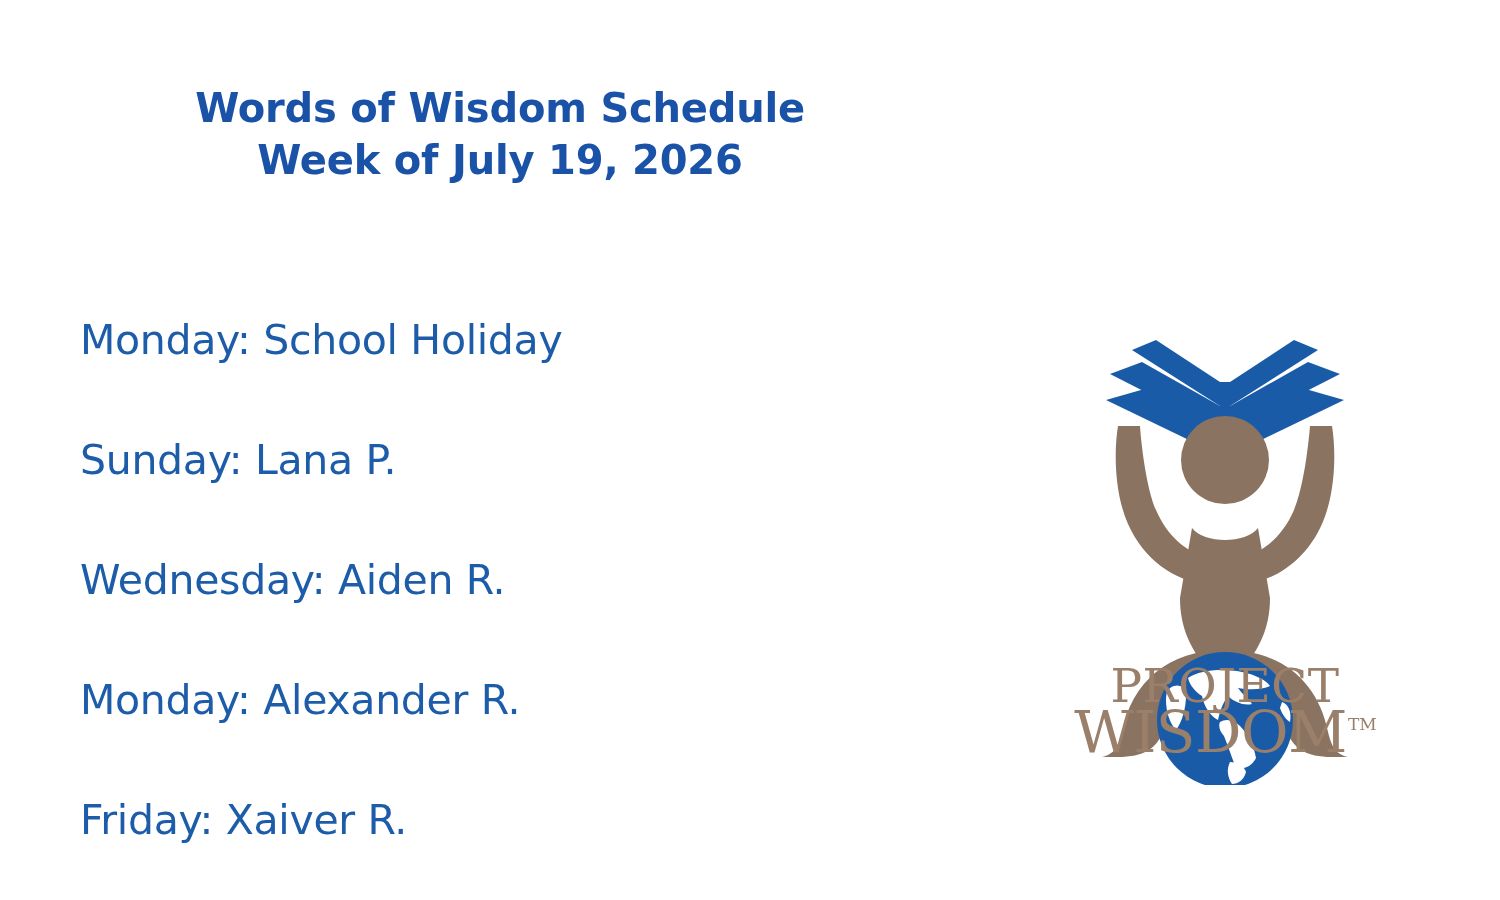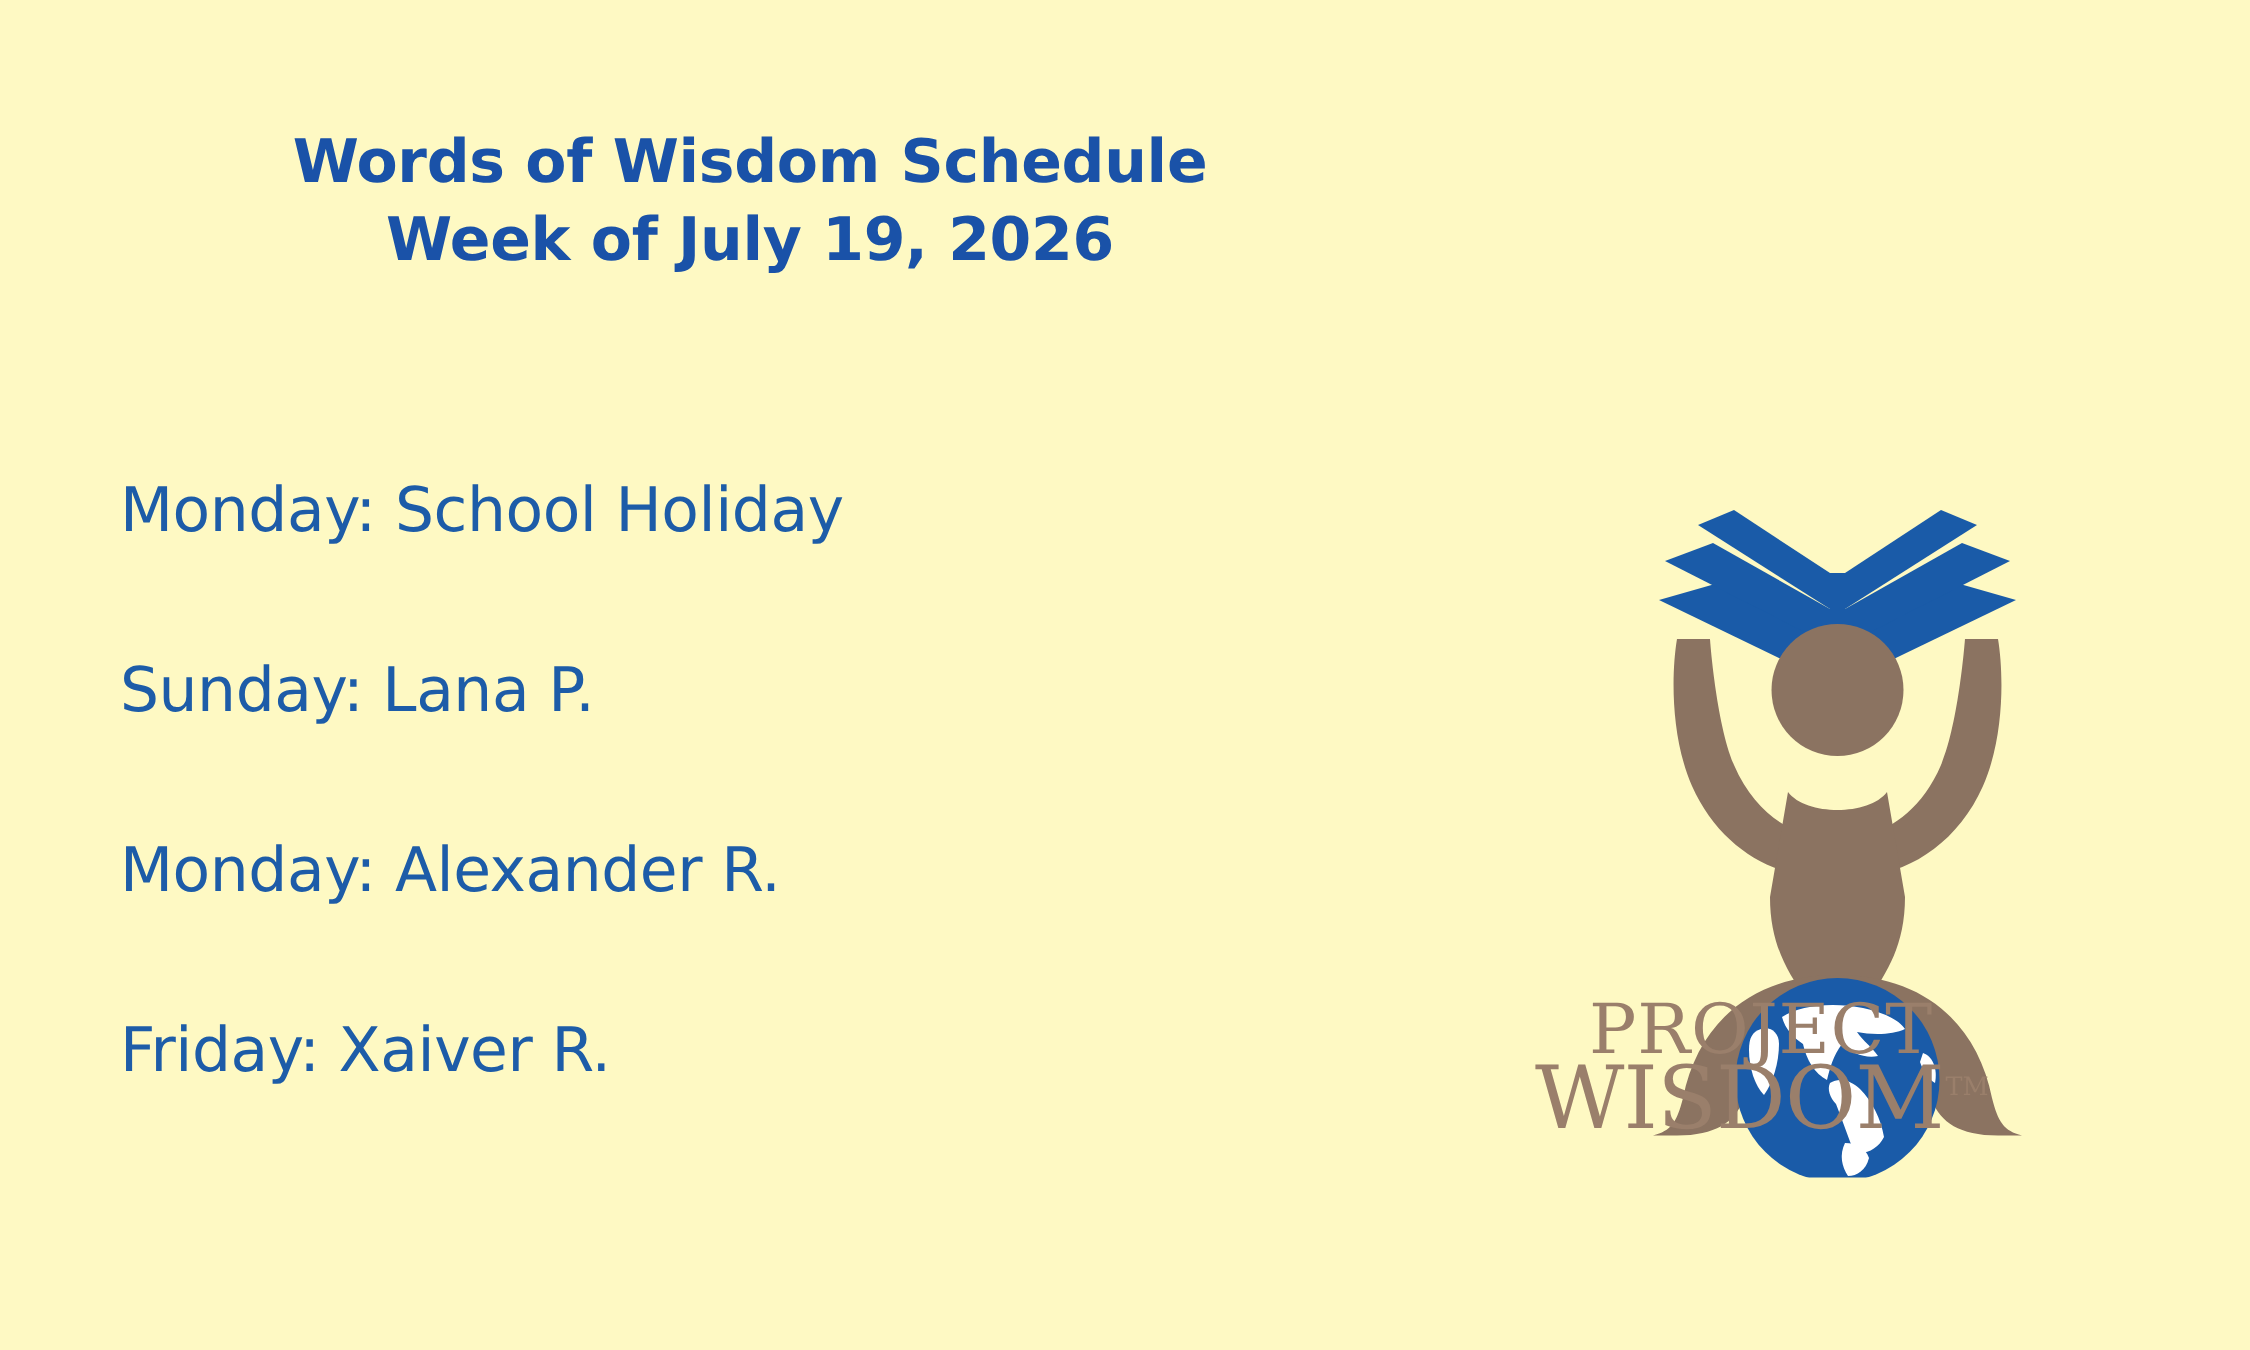--- a/index.html
+++ b/index.html
@@ -12,21 +12,21 @@
     height: 900px;
     overflow: hidden;
     background: #a5c2e2;
     font-family: "DejaVu Sans", sans-serif;
   }
 
   #slide {
     position: relative;
     width: 1500px;
     height: 900px;
-    background: #fef9c3;
+    background: #ffffff;
   }
 
   
   .heading {
     position: absolute;
     left: 150px;
     top: 82px;
     width: 700px;
     text-align: center;
     color: #1a52a8;
@@ -67,21 +67,21 @@
     position: absolute;
     left: 1070px;
     top: 330px;
     width: 310px;
     height: 455px;
   }
   .logo svg { display: block; width: 310px; height: 455px; }
 
   .logo-wordmark {
     position: absolute;
-    left: 1019px;
+    left: 1070px;
     top: 663px;
     width: 310px;
     height: 115px;
     color: #9a7f6b;
     font-family: "DejaVu Serif", serif;
     text-align: center;
     line-height: 1;
     pointer-events: none;
   }
   .wm-line {
@@ -124,20 +124,24 @@
   </div>
 
   <div class="schedule">
     <div class="sched-row">
       <span class="day">Monday:</span> 
       <span class="who">School Holiday</span>
     </div>
     <div class="sched-row">
       <span class="day">Sunday:</span> 
       <span class="who">Lana P.</span>
+    </div>
+    <div class="sched-row">
+      <span class="day">Wednesday:</span> 
+      <span class="who">Aiden R.</span>
     </div>
     <div class="sched-row">
       <span class="day">Monday:</span> 
       <span class="who">Alexander R.</span>
     </div>
     <div class="sched-row">
       <span class="day">Friday:</span> 
       <span class="who">Xaiver R.</span>
     </div>
   </div>

